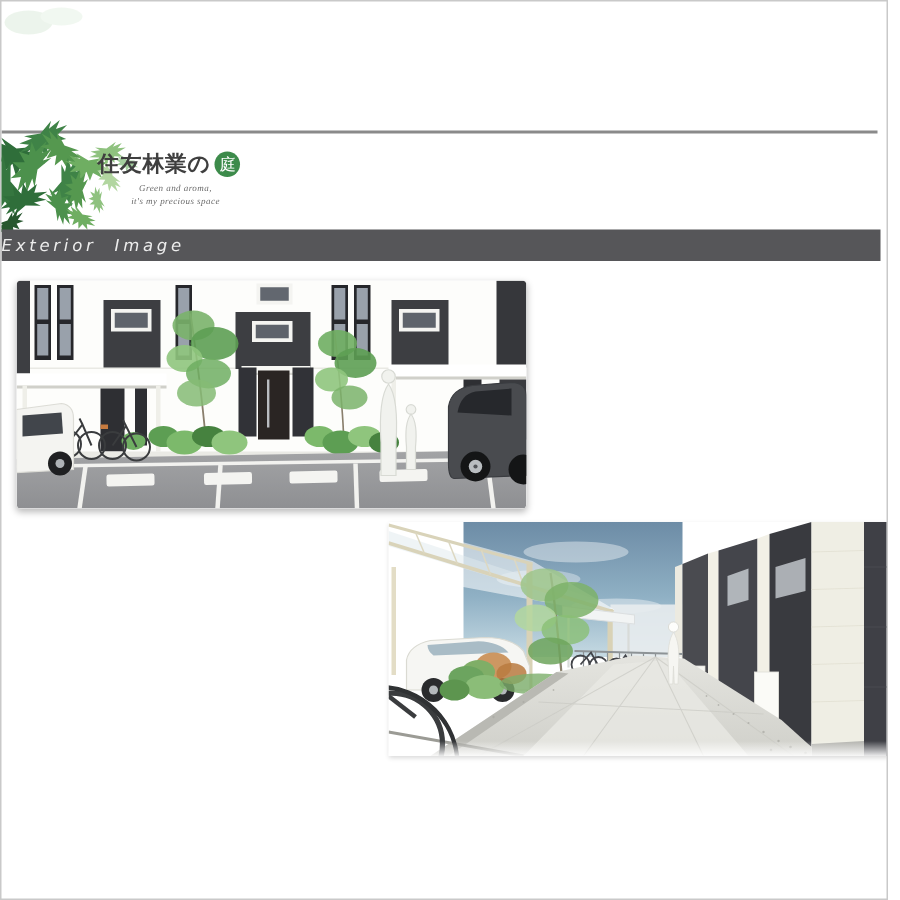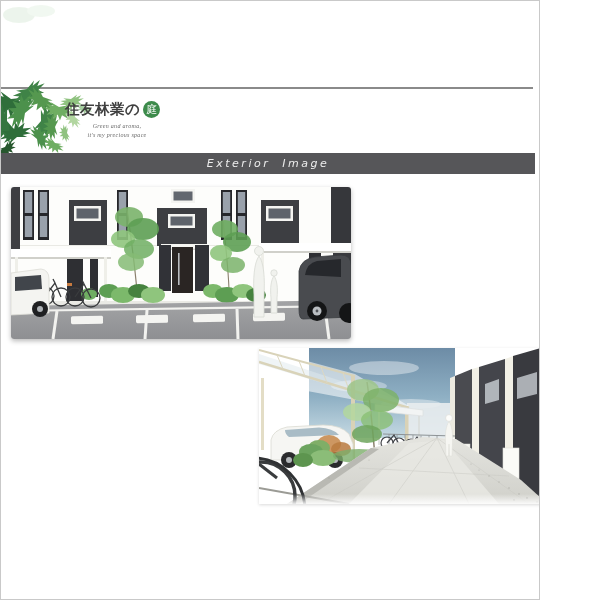--- a/index.html
+++ b/index.html
@@ -1,17 +1,17 @@
 <!DOCTYPE html>
 <html style="--page-bg: #ffffff; --page-border: #c9c9c9; --divider: #8a8a8a; --badge: #3d8b4b; --logo-text: #3f3f3f; --bar-bg: #565659; --bar-text: #ededed;"><head>
 <meta charset="utf-8">
 <style>
   html,body{margin:0;padding:0;background:#ffffff;}
   .page{
-    position:relative;width:540px;height:600px;background:var(--page-bg,#fff);
+    position:relative;width:592px;height:600px;background:var(--page-bg,#fff);
     box-sizing:border-box;border:1px solid var(--page-border,#c9c9c9);
     overflow:hidden;font-family:"Liberation Sans","DejaVu Sans",sans-serif;
   }
   
   .divider{position:absolute;left:0;right:6px;top:86px;height:2px;background:var(--divider,#8a8a8a);}
   .foliage{position:absolute;left:-4px;top:68px;width:102px;height:86px;}
   .foliage-faint{position:absolute;left:0;top:2px;width:60px;height:26px;opacity:.14;}
   .logo{position:absolute;left:64px;top:99px;width:110px;}
   .logo-row{display:flex;align-items:center;gap:3px;}
   .kanji{
@@ -23,21 +23,21 @@
     width:17px;height:17px;border-radius:50%;background:var(--badge,#3d8b4b);
     color:#fff;font-size:11px;font-family:"Liberation Serif","DejaVu Serif",serif;flex:0 0 auto;
   }
   .tagline{
     margin-top:3px;width:104px;text-align:center;font-style:italic;
     font-family:"Liberation Serif","DejaVu Serif",serif;
     font-size:6px;line-height:1.45;color:#6a6a6a;letter-spacing:.3px;
   }
   .title-bar{
     position:absolute;left:0;right:4px;top:152px;height:21px;
-    background:var(--bar-bg,#565659);display:flex;align-items:center;justify-content:center;
+    background:var(--bar-bg,#565659);display:flex;align-items:center;justify-content:flex-start;
     box-sizing:border-box;
   }
   .title-bar span{
     color:var(--bar-text,#ededed);font-style:italic;font-size:11px;
     letter-spacing:2.5px;word-spacing:6px;font-family:"DejaVu Sans","Liberation Sans",sans-serif;
   }
   
   figure{margin:0;padding:0;position:absolute;overflow:hidden;background:#fff;}
   .r1{left:10px;top:186px;width:340px;height:152px;border-radius:3px;box-shadow:0 2px 5px rgba(0,0,0,.28);}
   .r2{left:258px;top:347px;width:334px;height:156px;box-shadow:0 1px 3px rgba(0,0,0,.15);}

